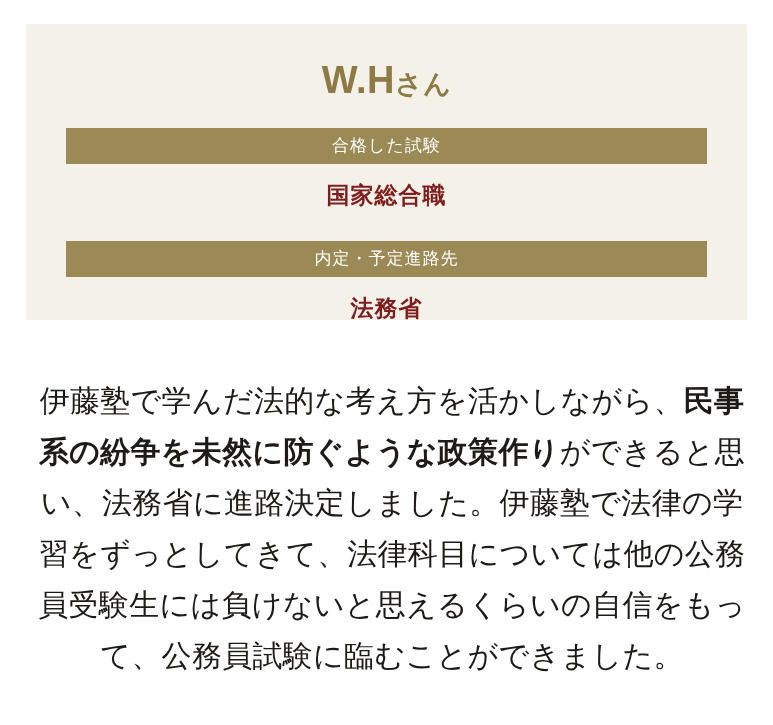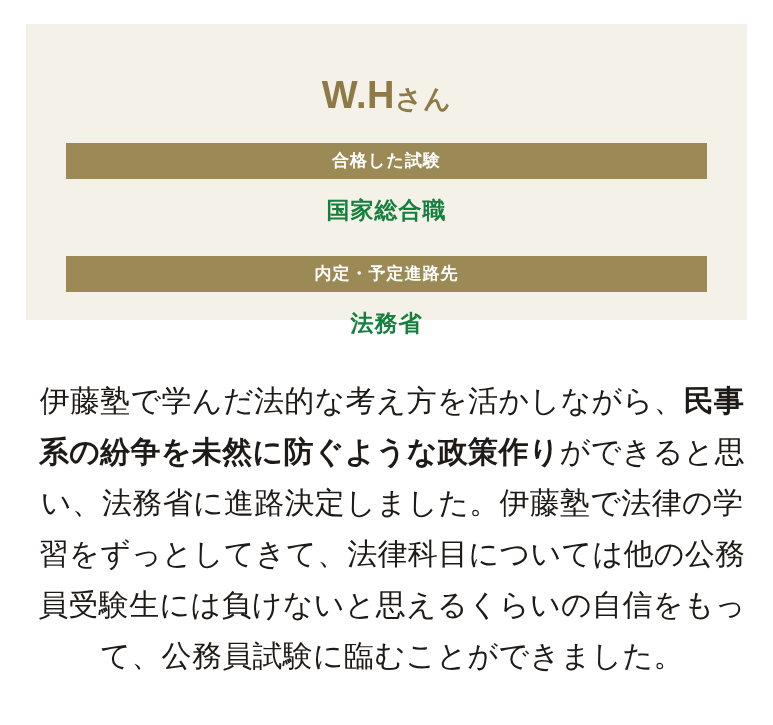--- a/index.html
+++ b/index.html
@@ -24,21 +24,21 @@
 
   
   .profile-card {
     position: absolute;
     left: 26px;
     top: 24px;
     width: 721px;
     height: 296px;
     background: #f4f1e9;
     box-sizing: border-box;
-    padding: 15px;
+    padding: 0;
   }
 
   .profile-name-row {
     display: flex;
     align-items: baseline;
     justify-content: center;
     gap: 12px;
     padding-top: 37px;
     padding-bottom: 0;
   }
@@ -63,34 +63,34 @@
     line-height: 1;
   }
 
   .label-bar {
     width: 641px;
     margin: 12px auto;
     background: #9b8a55;
     color: #ffffff;
     text-align: center;
     font-size: 17px;
-    font-weight: bold;
+    font-weight: normal;
     letter-spacing: 1px;
     padding: 6px 0 7px 0;
     box-sizing: border-box;
   }
 
   .bar-exam { margin-top: 29px; }
   .bar-dest { margin-top: 30px; }
 
   .value-text {
     text-align: center;
     font-size: 23px;
     font-weight: bold;
-    color: #15803d;
+    color: #7f1d1d;
     margin-top: 16px;
     letter-spacing: 1px;
   }
 
   
   .testimonial {
     position: absolute;
     left: 30px;
     top: 345px;
     width: 724px;

